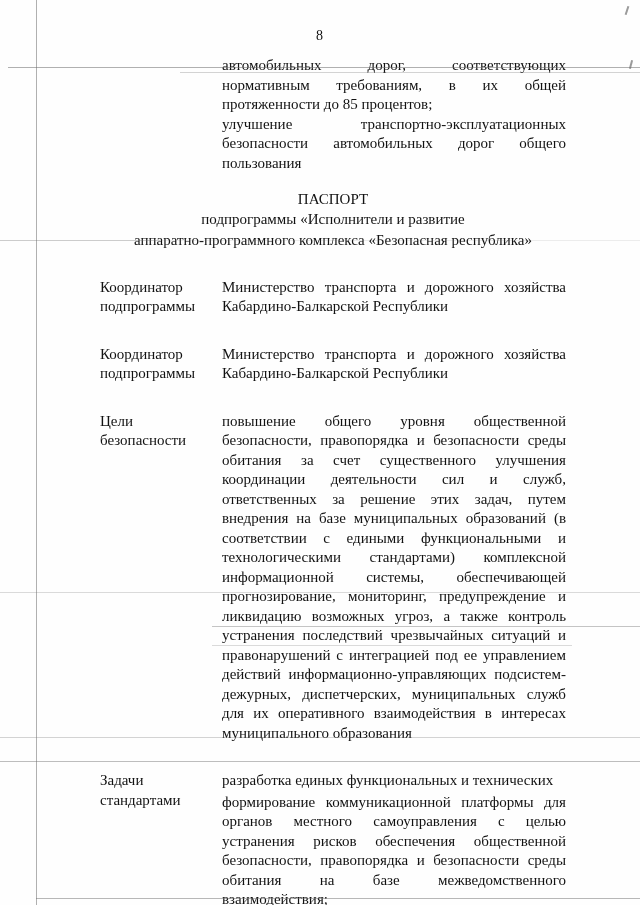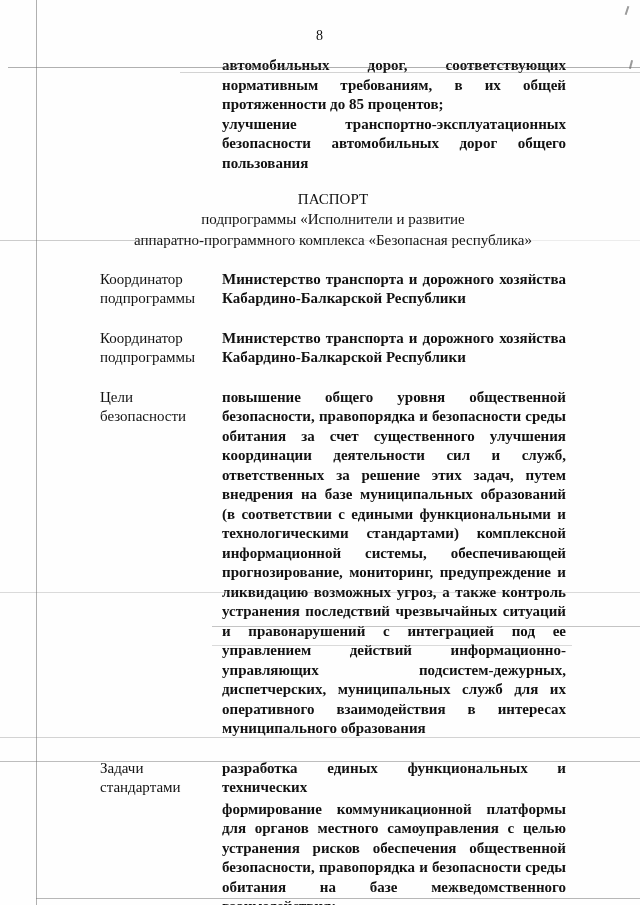--- a/index.html
+++ b/index.html
@@ -6,25 +6,25 @@
   body{
     width:640px;height:905px;
     background:#ffffff;
     font-family:"Liberation Serif", serif;
     color:#121212;
   }
   .page{position:relative;width:640px;height:905px;overflow:hidden;background:#fefefe;}
   .page-number{padding-top:28px;text-align:center;font-size:14px;letter-spacing:1px;}
   .content{margin:0 74px 0 100px;}
   p{margin:0;}
-  .just{text-align:justify;font-weight:bold;}
+  .just{text-align:justify;}
   .intro{margin-left:122px;margin-top:12px;font-size:15px;line-height:1.3;}
   .heading{margin-top:16px;font-weight:normal;text-align:center;font-size:15px;line-height:1.35;}
   .passport-table{margin-top:16px;font-size:15px;line-height:1.3;}
-  .row{display:flex;margin-top:20px;}
+  .row{display:flex;margin-top:28px;}
   .row .label{flex:0 0 122px;width:122px;padding-right:8px;box-sizing:border-box;}
   .row .value{flex:1;}
   .row .value p + p{margin-top:2px;}
 
   
   .art{position:absolute;background:#6f6f6f;pointer-events:none;}
   .v-line{left:36px;top:0;width:1px;height:905px;opacity:.55;}
   .h1{left:8px;top:67px;width:632px;height:1px;opacity:.55;}
   .h1b{left:180px;top:72px;width:460px;height:1px;opacity:.3;}
   .h2{left:0;top:240px;width:160px;height:1px;opacity:.35;}

